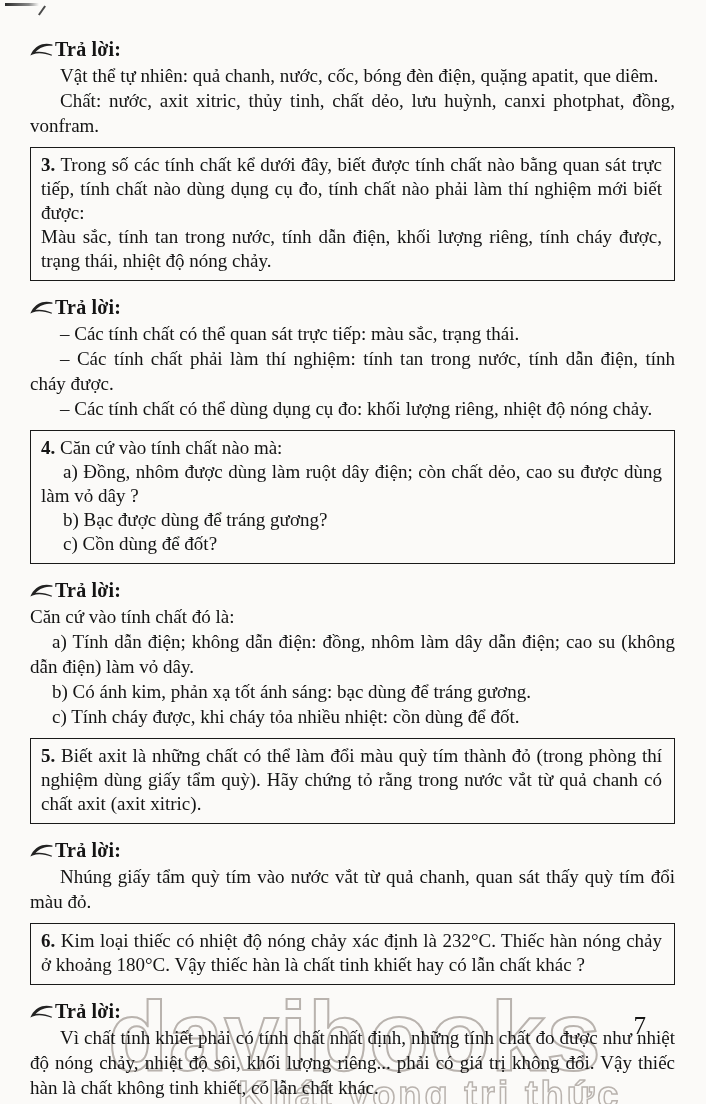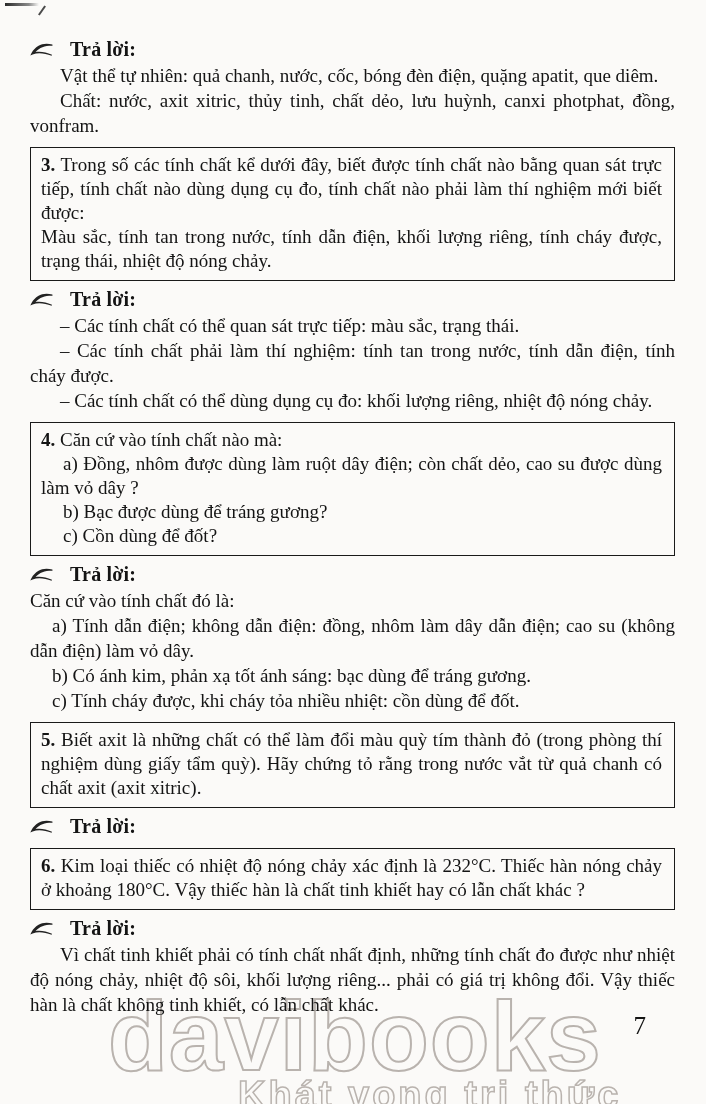--- a/index.html
+++ b/index.html
@@ -9,27 +9,27 @@
     font-family:"Liberation Serif","DejaVu Serif",serif;
     color:#141414;
   }
   .content{
     position:absolute;left:30px;right:31px;top:34px;z-index:2;
     font-size:19px;line-height:25px;
   }
   p{margin:0;text-align:justify;}
   .ind{text-indent:30px;}
   .ind-sm{text-indent:22px;}
-  .ans-label{display:flex;align-items:center;gap:17px;margin:3px 0 1px;}
+  .ans-label{display:flex;align-items:center;gap:2px;margin:3px 0 1px;}
   .ans-label b{font-size:20px;letter-spacing:.2px;}
   .pen{display:inline-flex;align-items:center;}
   .qbox{
     border:1.5px solid #1a1a1a;
     padding:5px 12px 7px 10px;
-    margin:9px 0 6px;
+    margin:9px 0 14px;
     line-height:24px;
   }
   .qnum{font-weight:bold;}
   .corner-mark{position:absolute;left:5px;top:3px;width:34px;height:3px;z-index:3;
     background:linear-gradient(to right,#2a2a2a,#8a8a8a 70%,transparent);}
   .corner-slash{position:absolute;left:41px;top:5px;width:2px;height:11px;background:#4a4a4a;
     transform:rotate(35deg);z-index:3;}
   .watermark{position:absolute;z-index:1;pointer-events:none;
     font-family:"Liberation Sans","DejaVu Sans",sans-serif;font-weight:bold;
     color:transparent;-webkit-text-stroke:2px #b9b3ae;}
@@ -105,20 +105,21 @@
 
   <div>
     <div class="ans-label">
       <span class="pen">
         <svg width="23" height="14" viewBox="0 0 23 14">
           <path d="M22.4 1.6 C14 -0.6 6.6 1.4 1.4 10.2 L0.3 12.4 L2.6 11.5 C8.8 9.2 15 10.6 21.6 12.8 L22 11.8 C16.2 9.4 10.8 8 5.6 9.0 C9.6 4.4 15.4 2.6 22.5 2.8 Z" fill="#222"></path>
         </svg>
       </span>
       <b>Trả lời:</b>
     </div>
+    <p class="ind">Nhúng giấy tẩm quỳ tím vào nước vắt từ quả chanh, quan sát thấy quỳ tím đổi màu đỏ.</p>
   </div>
 
   <div class="qbox">
     <p><span class="qnum">6.</span> <span>Kim loại thiếc có nhiệt độ nóng chảy xác định là 232°C. Thiếc hàn nóng chảy ở khoảng 180°C. Vậy thiếc hàn là chất tinh khiết hay có lẫn chất khác ?</span></p>
   </div>
 
   <div>
     <div class="ans-label">
       <span class="pen">
         <svg width="23" height="14" viewBox="0 0 23 14">

